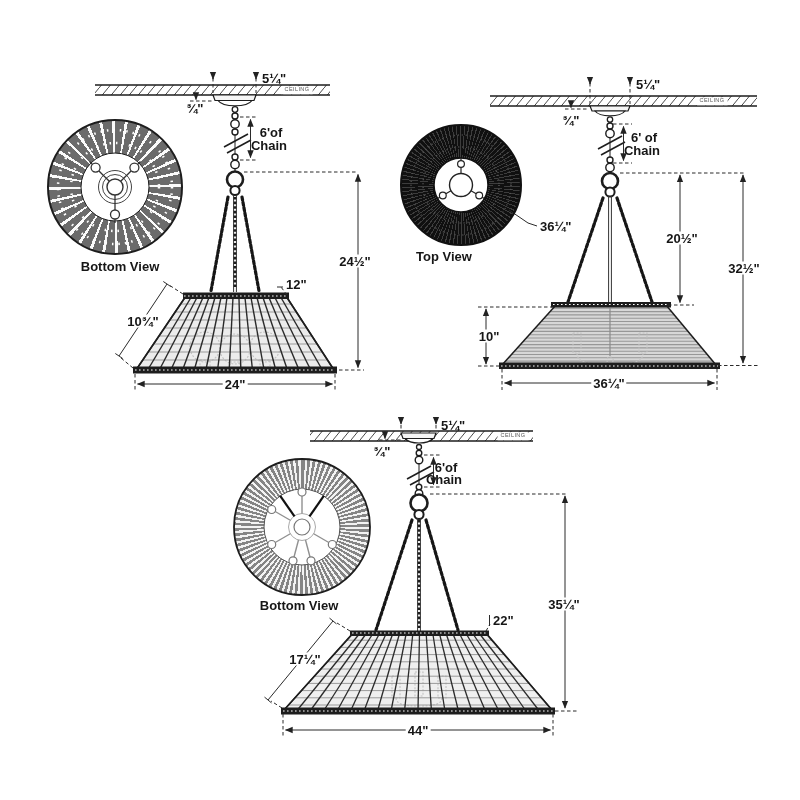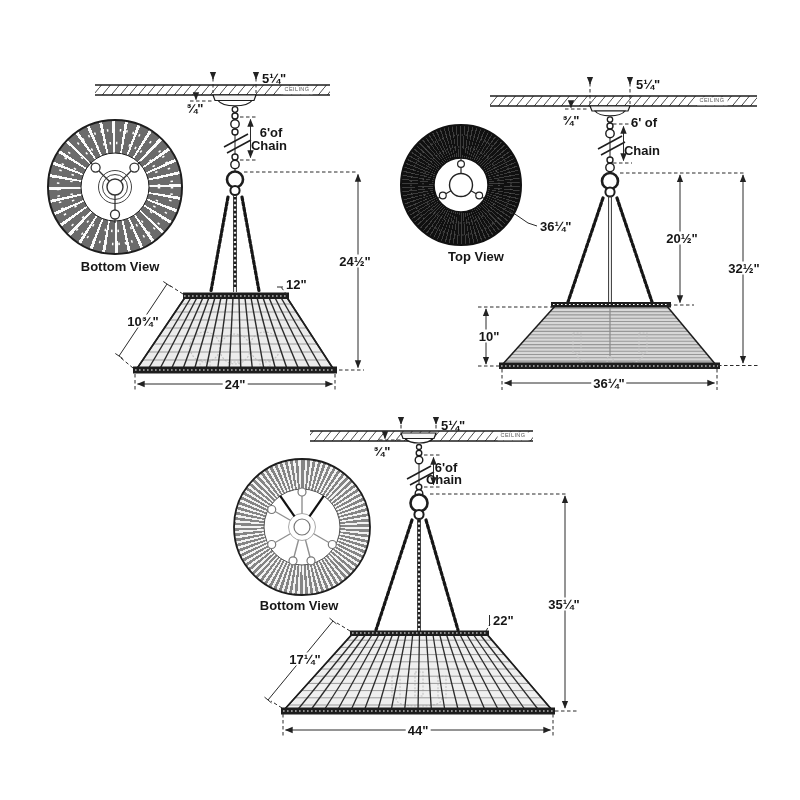--- a/index.html
+++ b/index.html
@@ -409,28 +409,28 @@
   <span class="lbl" style="left:271px;top:132px">6'of</span>
   <span class="lbl" style="left:269px;top:145px">Chain</span>
   <span class="lbl bg" style="left:355px;top:261px">24½"</span>
   <span class="lbl la" style="left:286px;top:284px">12"</span>
   <span class="lbl bg" style="left:143px;top:321px">10¾"</span>
   <span class="lbl bg" style="left:235px;top:384px">24"</span>
   <span class="lbl" style="left:120px;top:266px">Bottom View</span>
 
   <span class="lbl la" style="left:636px;top:84px">5¼"</span>
   <span class="lbl" style="left:571px;top:120px">¾"</span>
-  <span class="lbl" style="left:644px;top:122px">6' of</span>
+  <span class="lbl" style="left:644px;top:137px">6' of</span>
   <span class="lbl" style="left:642px;top:150px">Chain</span>
   <span class="lbl la" style="left:540px;top:226px">36¼"</span>
   <span class="lbl bg" style="left:682px;top:238px">20½"</span>
   <span class="lbl bg" style="left:744px;top:268px">32½"</span>
   <span class="lbl bg" style="left:489px;top:336px">10"</span>
   <span class="lbl bg" style="left:609px;top:383px">36¼"</span>
-  <span class="lbl" style="left:476px;top:256px">Top View</span>
+  <span class="lbl" style="left:444px;top:256px">Top View</span>
 
   <span class="lbl la" style="left:441px;top:425px">5¼"</span>
   <span class="lbl" style="left:382px;top:451px">¾"</span>
   <span class="lbl" style="left:446px;top:467px">6'of</span>
   <span class="lbl" style="left:444px;top:479px">Chain</span>
   <span class="lbl bg" style="left:564px;top:604px">35¼"</span>
   <span class="lbl la" style="left:493px;top:620px">22"</span>
   <span class="lbl bg" style="left:305px;top:659px">17¼"</span>
   <span class="lbl bg" style="left:418px;top:730px">44"</span>
   <span class="lbl" style="left:299px;top:605px">Bottom View</span>

